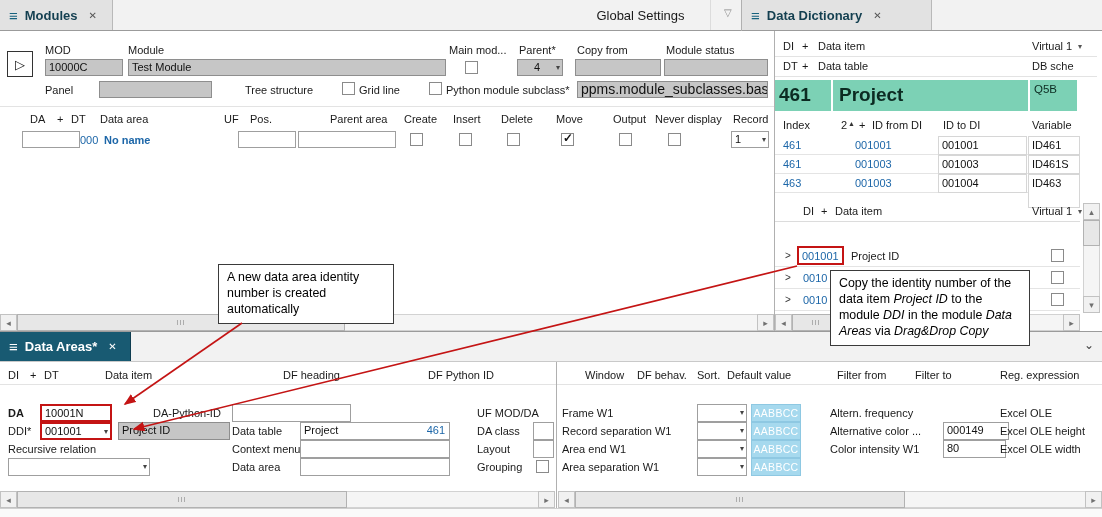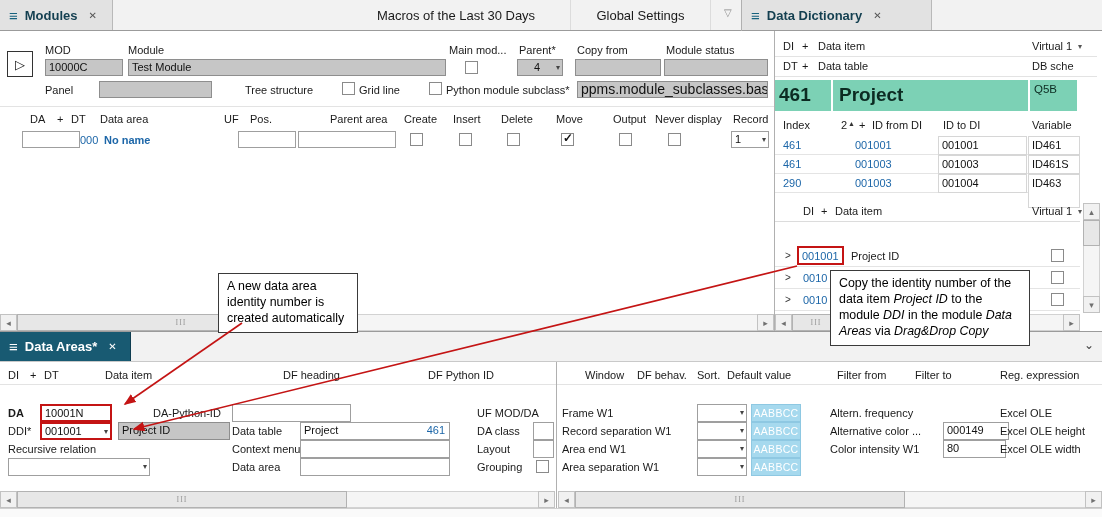--- a/index.html
+++ b/index.html
@@ -22,21 +22,21 @@
 .tab .micon{font-size:15px;color:#17627e;font-weight:bold}
 .tab .xicon{font-size:10px;color:#555;margin-left:4px}
 .tab.active .tlabel{font-weight:bold;color:#133f50}
 .tab.dark{background:#185a72;border-right:1px solid #0f3d50}
 .tab.dark .tlabel{color:#fff;font-weight:bold}
 .tab.dark .micon,.tab.dark .xicon{color:#fff}
 .note{position:absolute;background:#fff;border:1px solid #3a3a3a;padding:5px 8px;font-size:12.4px;line-height:1.28;color:#000;z-index:25}
 .sarr{position:absolute;width:17px;height:17px;background:#f1f1f1;border:1px solid #c2c2c2;color:#707070;font-size:9px;display:flex;align-items:center;justify-content:center}
 .sthumb{position:absolute;height:17px;background:#e7e7e7;border:1px solid #b2b2b2;display:flex;align-items:center;justify-content:center}
 .sthumb.v{width:17px}
-.grip{font-size:8px;color:#9a9a9a;letter-spacing:1px;font-family:Liberation Serif, serif}
+.grip{font-size:8px;color:#9a9a9a;letter-spacing:1px;font-family:Liberation Sans, sans-serif}
 .strack{position:absolute;background:#f5f5f5;border:1px solid #d2d2d2}
 .grnc{position:absolute;background:#7cd1b5;color:#0c2b22;overflow:hidden;white-space:nowrap}
 .hline{position:absolute;background:#e3e3e3;height:1px}
 .vline{position:absolute;background:#b0b0b0;width:1px}
 .panel{position:absolute;background:#fff}
 .swatch{position:absolute;background:#a6d9ee;border:1px solid #8ec8e2;color:#fff;font-size:10.5px;display:flex;align-items:center;justify-content:center;letter-spacing:.3px}
 .overlay{position:absolute;left:0;top:0;z-index:40;pointer-events:none}
 .expand{position:absolute;font-size:10px;color:#333;line-height:12px}
 .redframe{position:absolute;border:2px solid #c41414;background:#fff}
 .rowline{position:absolute;border-bottom:1px solid #e4e4e4}
@@ -46,23 +46,20 @@
 </head>
 <body>
 
 <div class="stage">
 
   <div class="tabbar" style="left:0;top:0;width:1102px;height:31px">
     <div class="tab active" style="left:0;width:113px">
       <span class="micon">≡</span>
       <span class="tlabel">Modules</span>
       <span class="xicon">✕</span>
-    </div>
-    <div class="tab plain" style="left:342px;width:229px">
-      <span>Macros of the Last 30 Days</span>
     </div>
     <div class="tab plain" style="left:571px;width:140px">
       <span>Global Settings</span>
     </div>
     <span class="abs" style="left:724px;top:7px;font-size:10px;color:#888">▽</span>
     <div class="vline" style="left:741px;top:0;height:31px"></div>
     <div class="tab active" style="left:742px;width:190px">
       <span class="micon">≡</span>
       <span class="tlabel">Data Dictionary</span>
       <span class="xicon">✕</span>
@@ -128,21 +125,21 @@
   <span class="cb" style="left:561px;top:133px">
       <span class="ck">✓</span>
     </span>
   <span class="cb" style="left:619px;top:133px"></span>
   <span class="cb" style="left:668px;top:133px"></span>
   <div class="in sel" style="left:731px;top:131px;width:38px;height:17px">
     <span>1</span>
     <span class="arr">▾</span>
   </div>
 
-  <div class="note" style="left:218px;top:273px;width:140px">A new data area identity number is created automatically</div>
+  <div class="note" style="left:218px;top:264px;width:176px">A new data area identity number is created automatically</div>
 
   <div class="strack" style="left:0;top:314px;width:774px;height:17px"></div>
   <div class="sarr" style="left:0;top:314px">
       <span>◂</span>
     </div>
   <div class="sthumb" style="left:17px;top:314px;width:328px">
       <span class="grip">III</span>
     </div>
   <div class="sarr" style="left:757px;top:314px">
       <span>▸</span>
@@ -181,21 +178,21 @@
     <div class="cell" style="left:253px;top:105px;width:52px;height:19px">ID461</div>
 
     <div class="rowline" style="left:0;top:124px;width:305px;height:19px">
       <span class="lbl blue" style="left:8px;top:3px">461</span>
       <span class="lbl blue" style="left:80px;top:3px">001003</span>
     </div>
     <div class="cell" style="left:163px;top:124px;width:89px;height:19px">001003</div>
     <div class="cell" style="left:253px;top:124px;width:52px;height:19px">ID461S</div>
 
     <div class="rowline" style="left:0;top:143px;width:305px;height:19px">
-      <span class="lbl blue" style="left:8px;top:3px">290</span>
+      <span class="lbl blue" style="left:8px;top:3px">463</span>
       <span class="lbl blue" style="left:80px;top:3px">001003</span>
     </div>
     <div class="cell" style="left:163px;top:143px;width:89px;height:19px">001004</div>
     <div class="cell" style="left:253px;top:143px;width:52px;height:34px">ID463</div>
 
     <span class="lbl" style="left:28px;top:174px">DI</span>
     <span class="lbl" style="left:46px;top:174px">+</span>
     <span class="lbl" style="left:60px;top:174px">Data item</span>
     <span class="lbl" style="left:257px;top:174px">Virtual 1</span>
     <span class="abs" style="left:303px;top:176px;font-size:8px;color:#555">▾</span>

